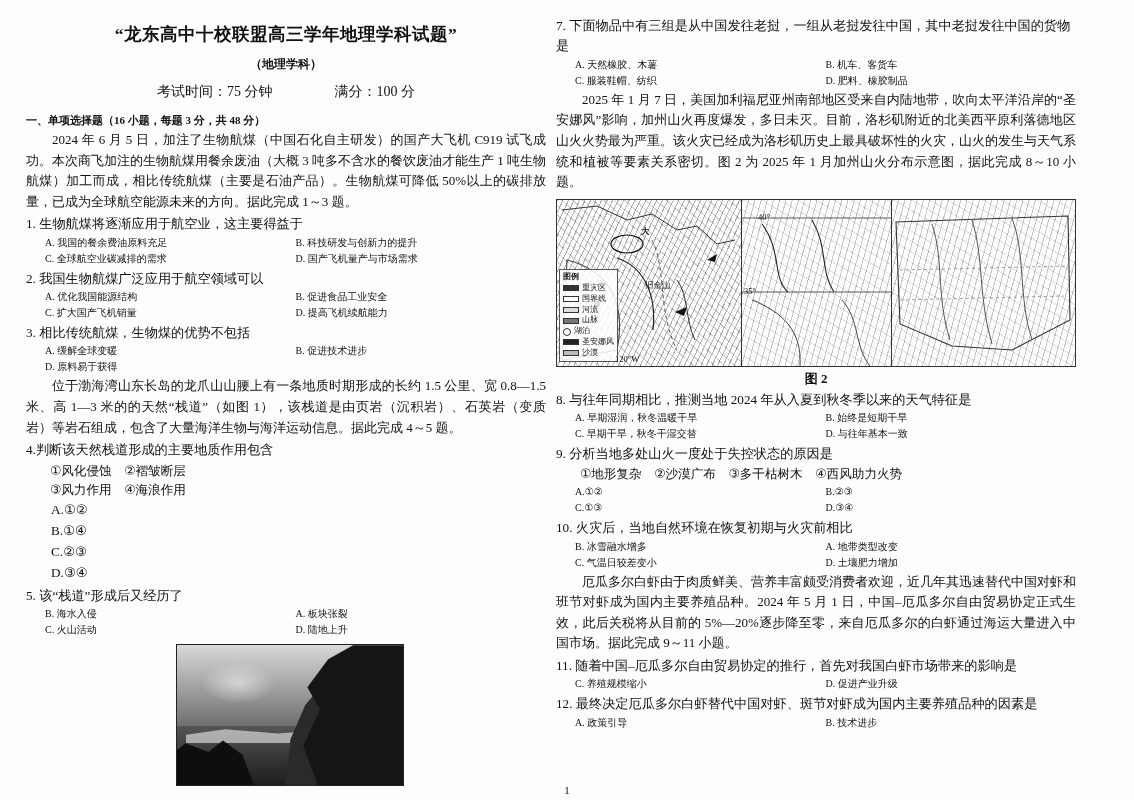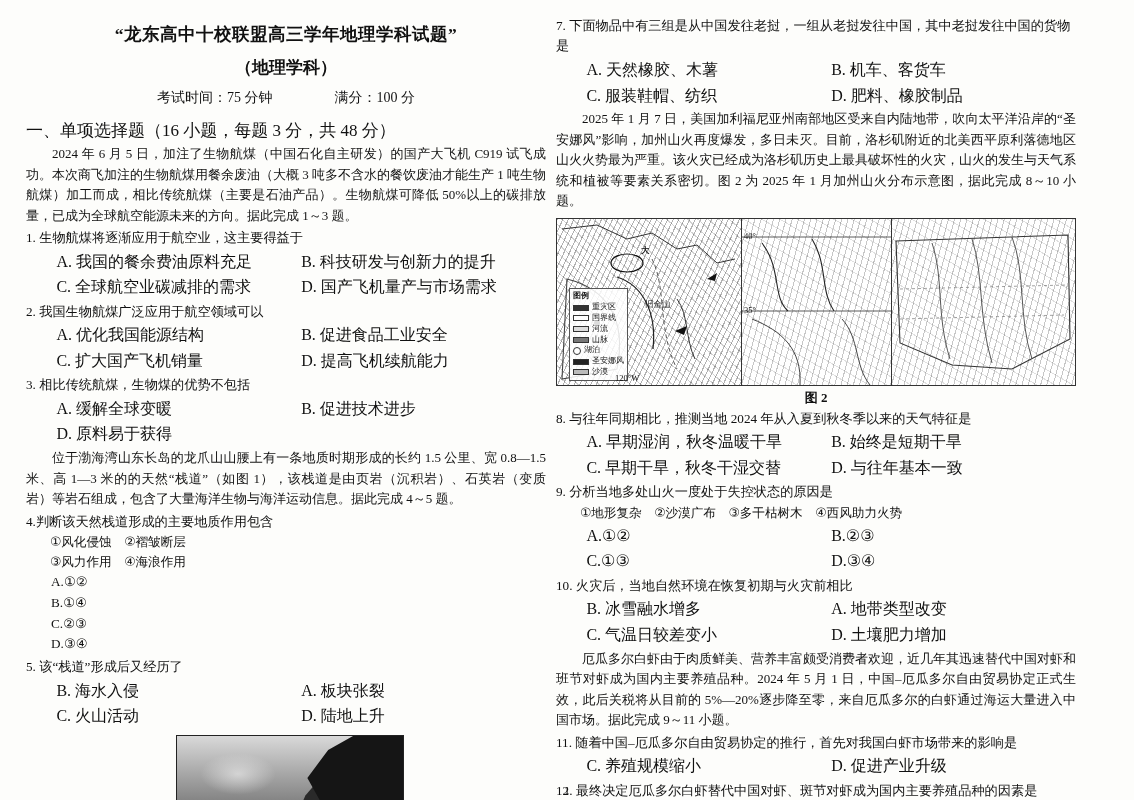--- a/index.html
+++ b/index.html
@@ -22,49 +22,49 @@
 
   .title {
     text-align:center;
     font-size:17.5px;
     font-weight:bold;
     letter-spacing:0.5px;
     margin:8px 0 0 0;
   }
   .subtitle {
     text-align:center;
-    font-size:17px;
+    font-size:12px;
     font-weight:bold;
     margin:10px 0 0 0;
   }
   .examline {
     display:flex; justify-content:center; gap:62px;
     font-size:14px; font-weight:normal;
     margin:10px 0 0 0;
   }
   .sect-head {
-    font-size:17px; font-weight:normal;
+    font-size:11px; font-weight:bold;
     margin:12px 0 2px 0;
   }
   p.body {
     font-size:13px;
     line-height:1.58;
     margin:1px 0 0 0;
     text-align:justify;
     text-indent:2em;
   }
   .q {
     font-size:13.2px;
     line-height:1.55;
     margin:2px 0 0 0;
     text-indent:0;
   }
   .opts {
     display:flex;
-    font-size:16px;
+    font-size:10px;
     line-height:1.6;
     padding-left:1.9em;
   }
   .opts .o { width:50%; }
   .choices-list { font-size:13.2px; line-height:1.58; padding-left:1.9em; }
   .numlist { font-size:13.2px; line-height:1.58; padding-left:1.9em; }
 
   
   .fig1-wrap {
     margin-top:6px;
@@ -133,21 +133,21 @@
   .topo.light {
     background:
       repeating-linear-gradient(105deg, rgba(0,0,0,.22) 0 1px, rgba(0,0,0,0) 1px 6px),
       repeating-linear-gradient(30deg, rgba(0,0,0,.12) 0 1px, rgba(0,0,0,0) 1px 9px),
       #fff;
   }
   .coast {
     position:absolute; left:0; top:0; width:100%; height:100%;
   }
   .legend {
-    position:absolute; left:12px; bottom:4px;
+    position:absolute; left:2px; bottom:4px;
     font-size:8px; line-height:1.35;
     background:rgba(255,255,255,.86);
     border:1px solid #555;
     padding:2px 3px;
   }
   .legend .row { display:flex; align-items:center; gap:3px; white-space:nowrap; }
   .legend .sw { width:16px; height:6px; display:inline-block; border:1px solid #333; }
   .maplabel { position:absolute; font-size:8.5px; }
   .maplabel.b { font-weight:bold; }
   .fig2cap { text-align:center; font-size:13px; font-weight:bold; margin-top:3px; }
@@ -307,21 +307,21 @@
         <div class="map-mid">
           <div class="topo light"></div>
           <svg width="150" height="168" class="coast">
             <path d="M0 18 L150 18" stroke="#333" stroke-width="0.8"></path>
             <path d="M0 92 L150 92" stroke="#333" stroke-width="0.8"></path>
             <path d="M20 24 C40 50, 30 78, 46 92" fill="none" stroke="#222" stroke-width="1.1"></path>
             <path d="M70 20 C86 46, 78 72, 92 92" fill="none" stroke="#222" stroke-width="1.1"></path>
             <path d="M10 100 C40 112, 60 130, 58 166" fill="none" stroke="#444" stroke-width="1"></path>
             <path d="M100 100 C118 120, 112 146, 128 166" fill="none" stroke="#444" stroke-width="1"></path>
           </svg>
-          <div class="maplabel" style="left:2px; top:12px;">40°</div>
+          <div class="maplabel" style="left:16px; top:12px;">40°</div>
           <div class="maplabel" style="left:2px; top:86px;">35°</div>
         </div>
 
         <div class="map-right">
           <div class="topo light"></div>
           <svg width="182" height="168" class="coast">
             <path d="M4 22 L176 16 L178 120 L120 150 L60 146 L8 124 Z" fill="none" stroke="#333" stroke-width="1.1"></path>
             <path d="M40 24 C52 60, 44 96, 58 140" fill="none" stroke="#555" stroke-width="1"></path>
             <path d="M80 20 C92 56, 86 98, 100 144" fill="none" stroke="#555" stroke-width="1"></path>
             <path d="M120 18 C134 54, 126 98, 140 140" fill="none" stroke="#555" stroke-width="1"></path>

